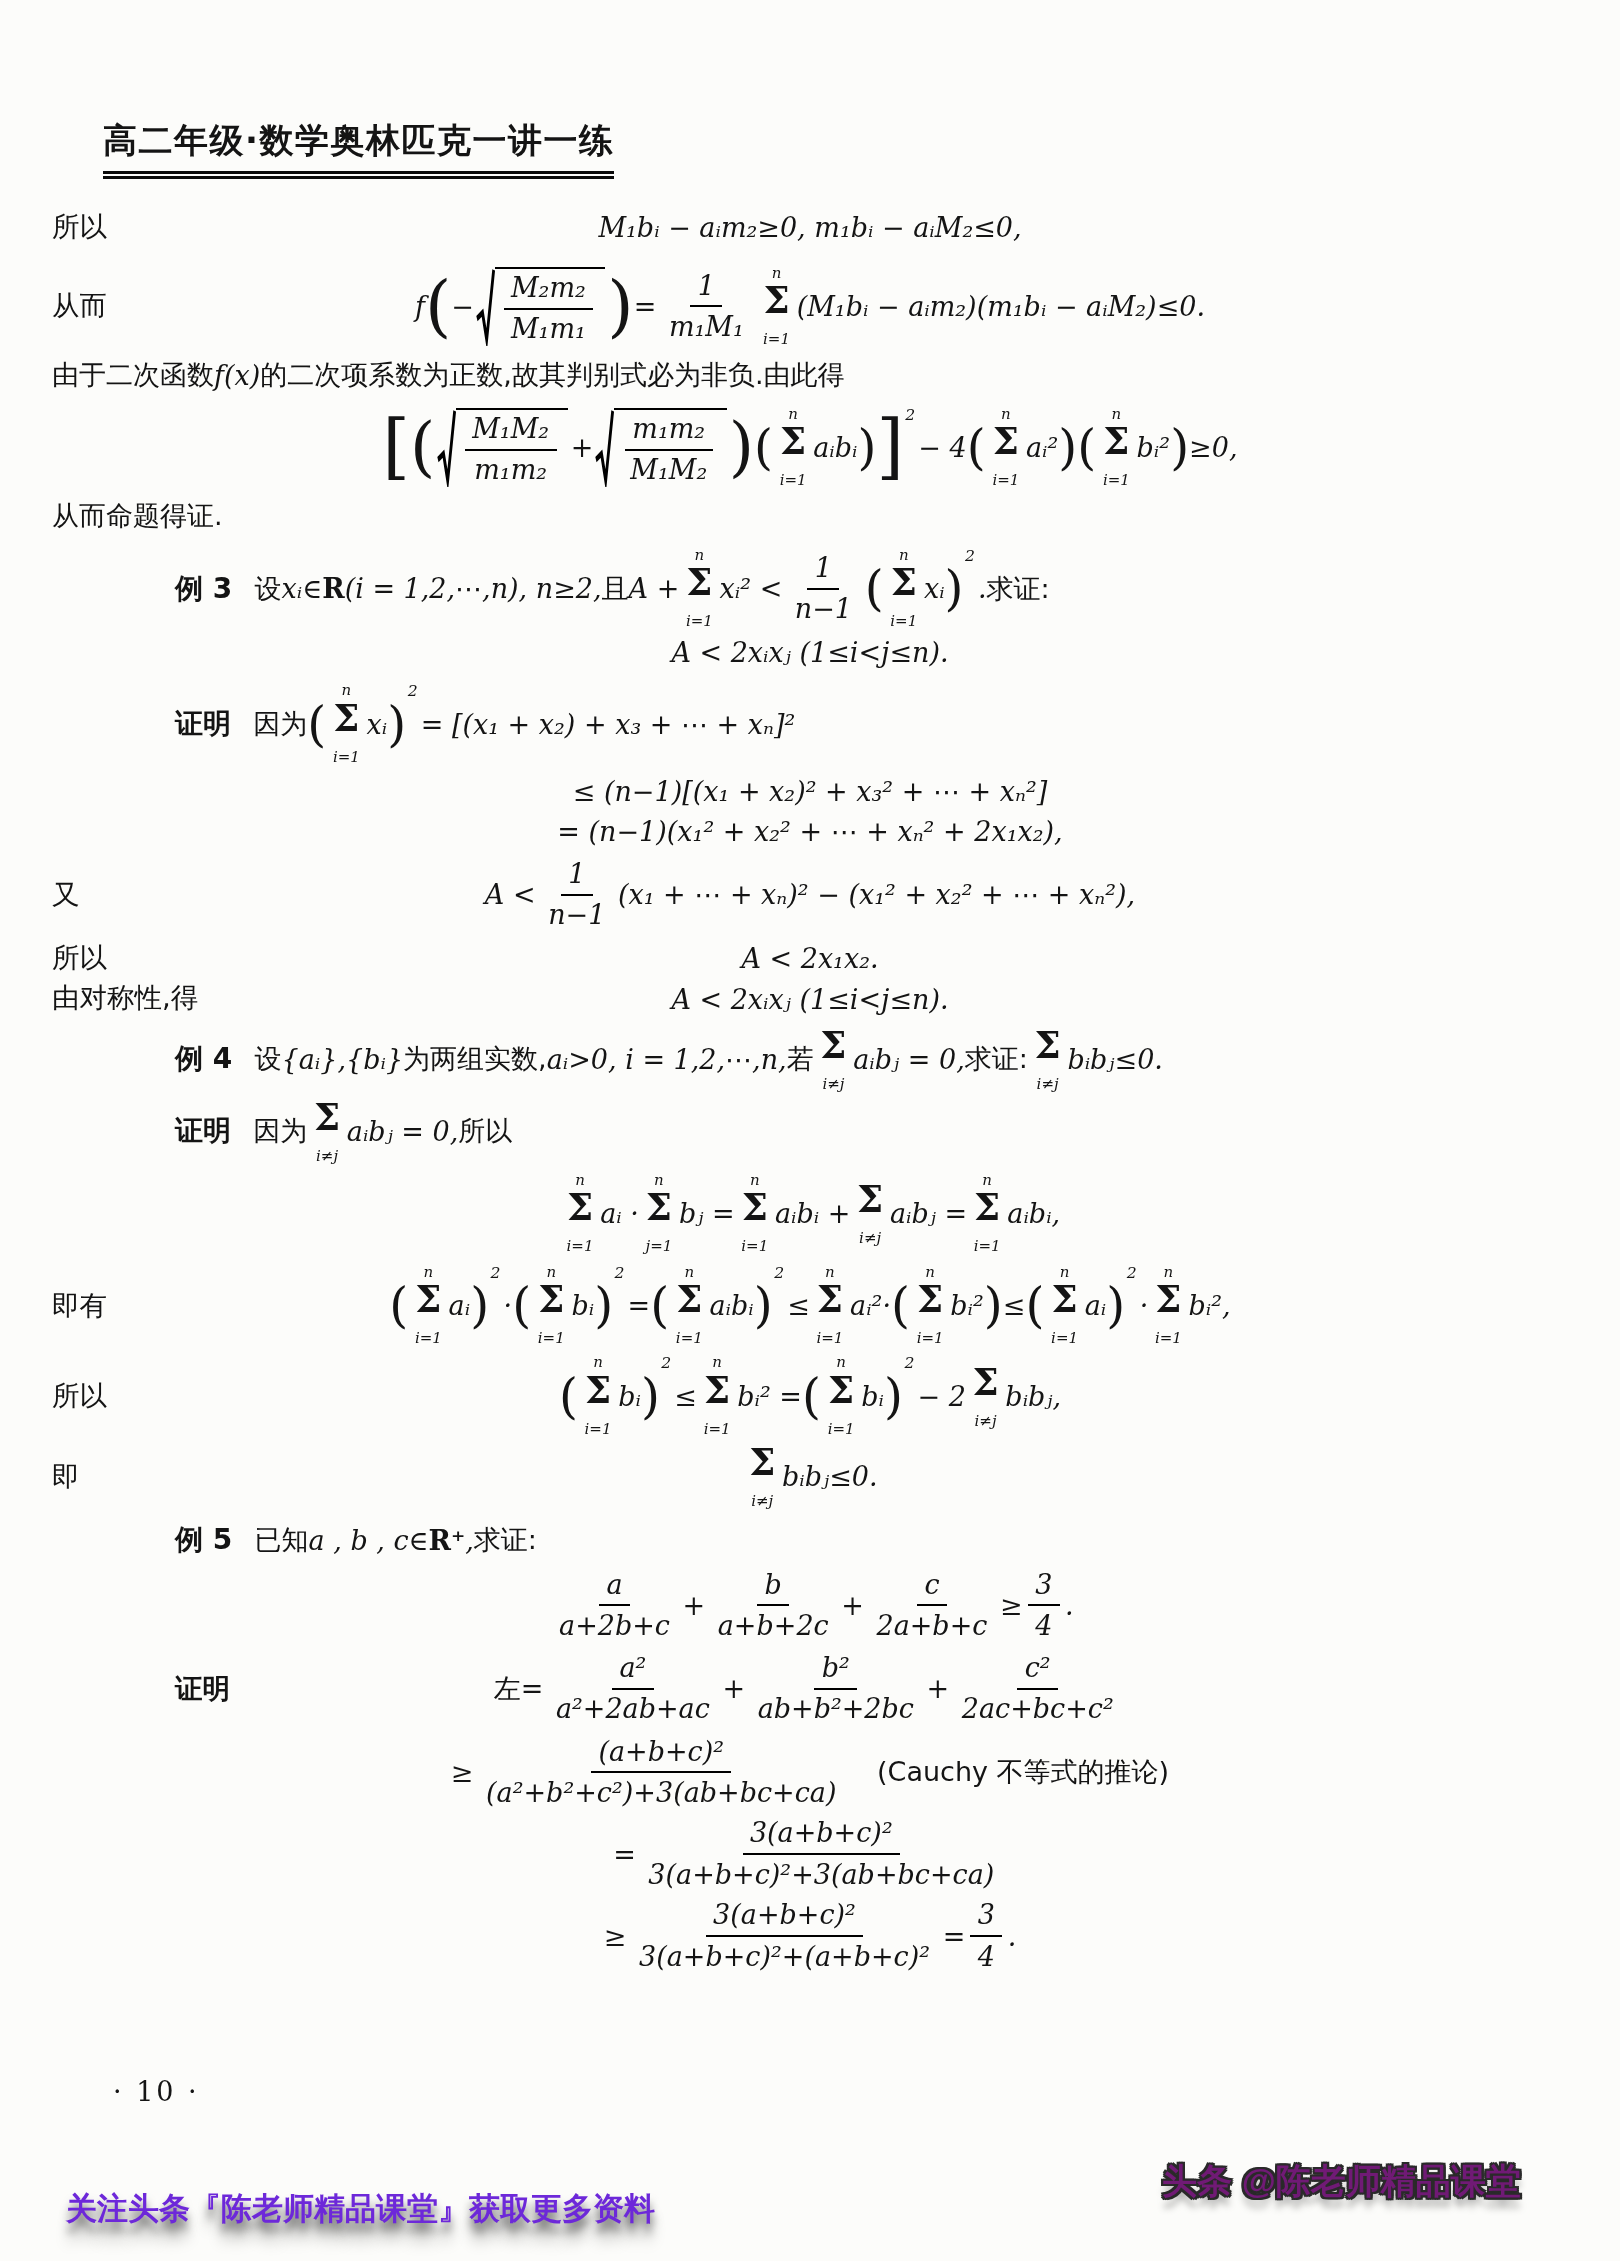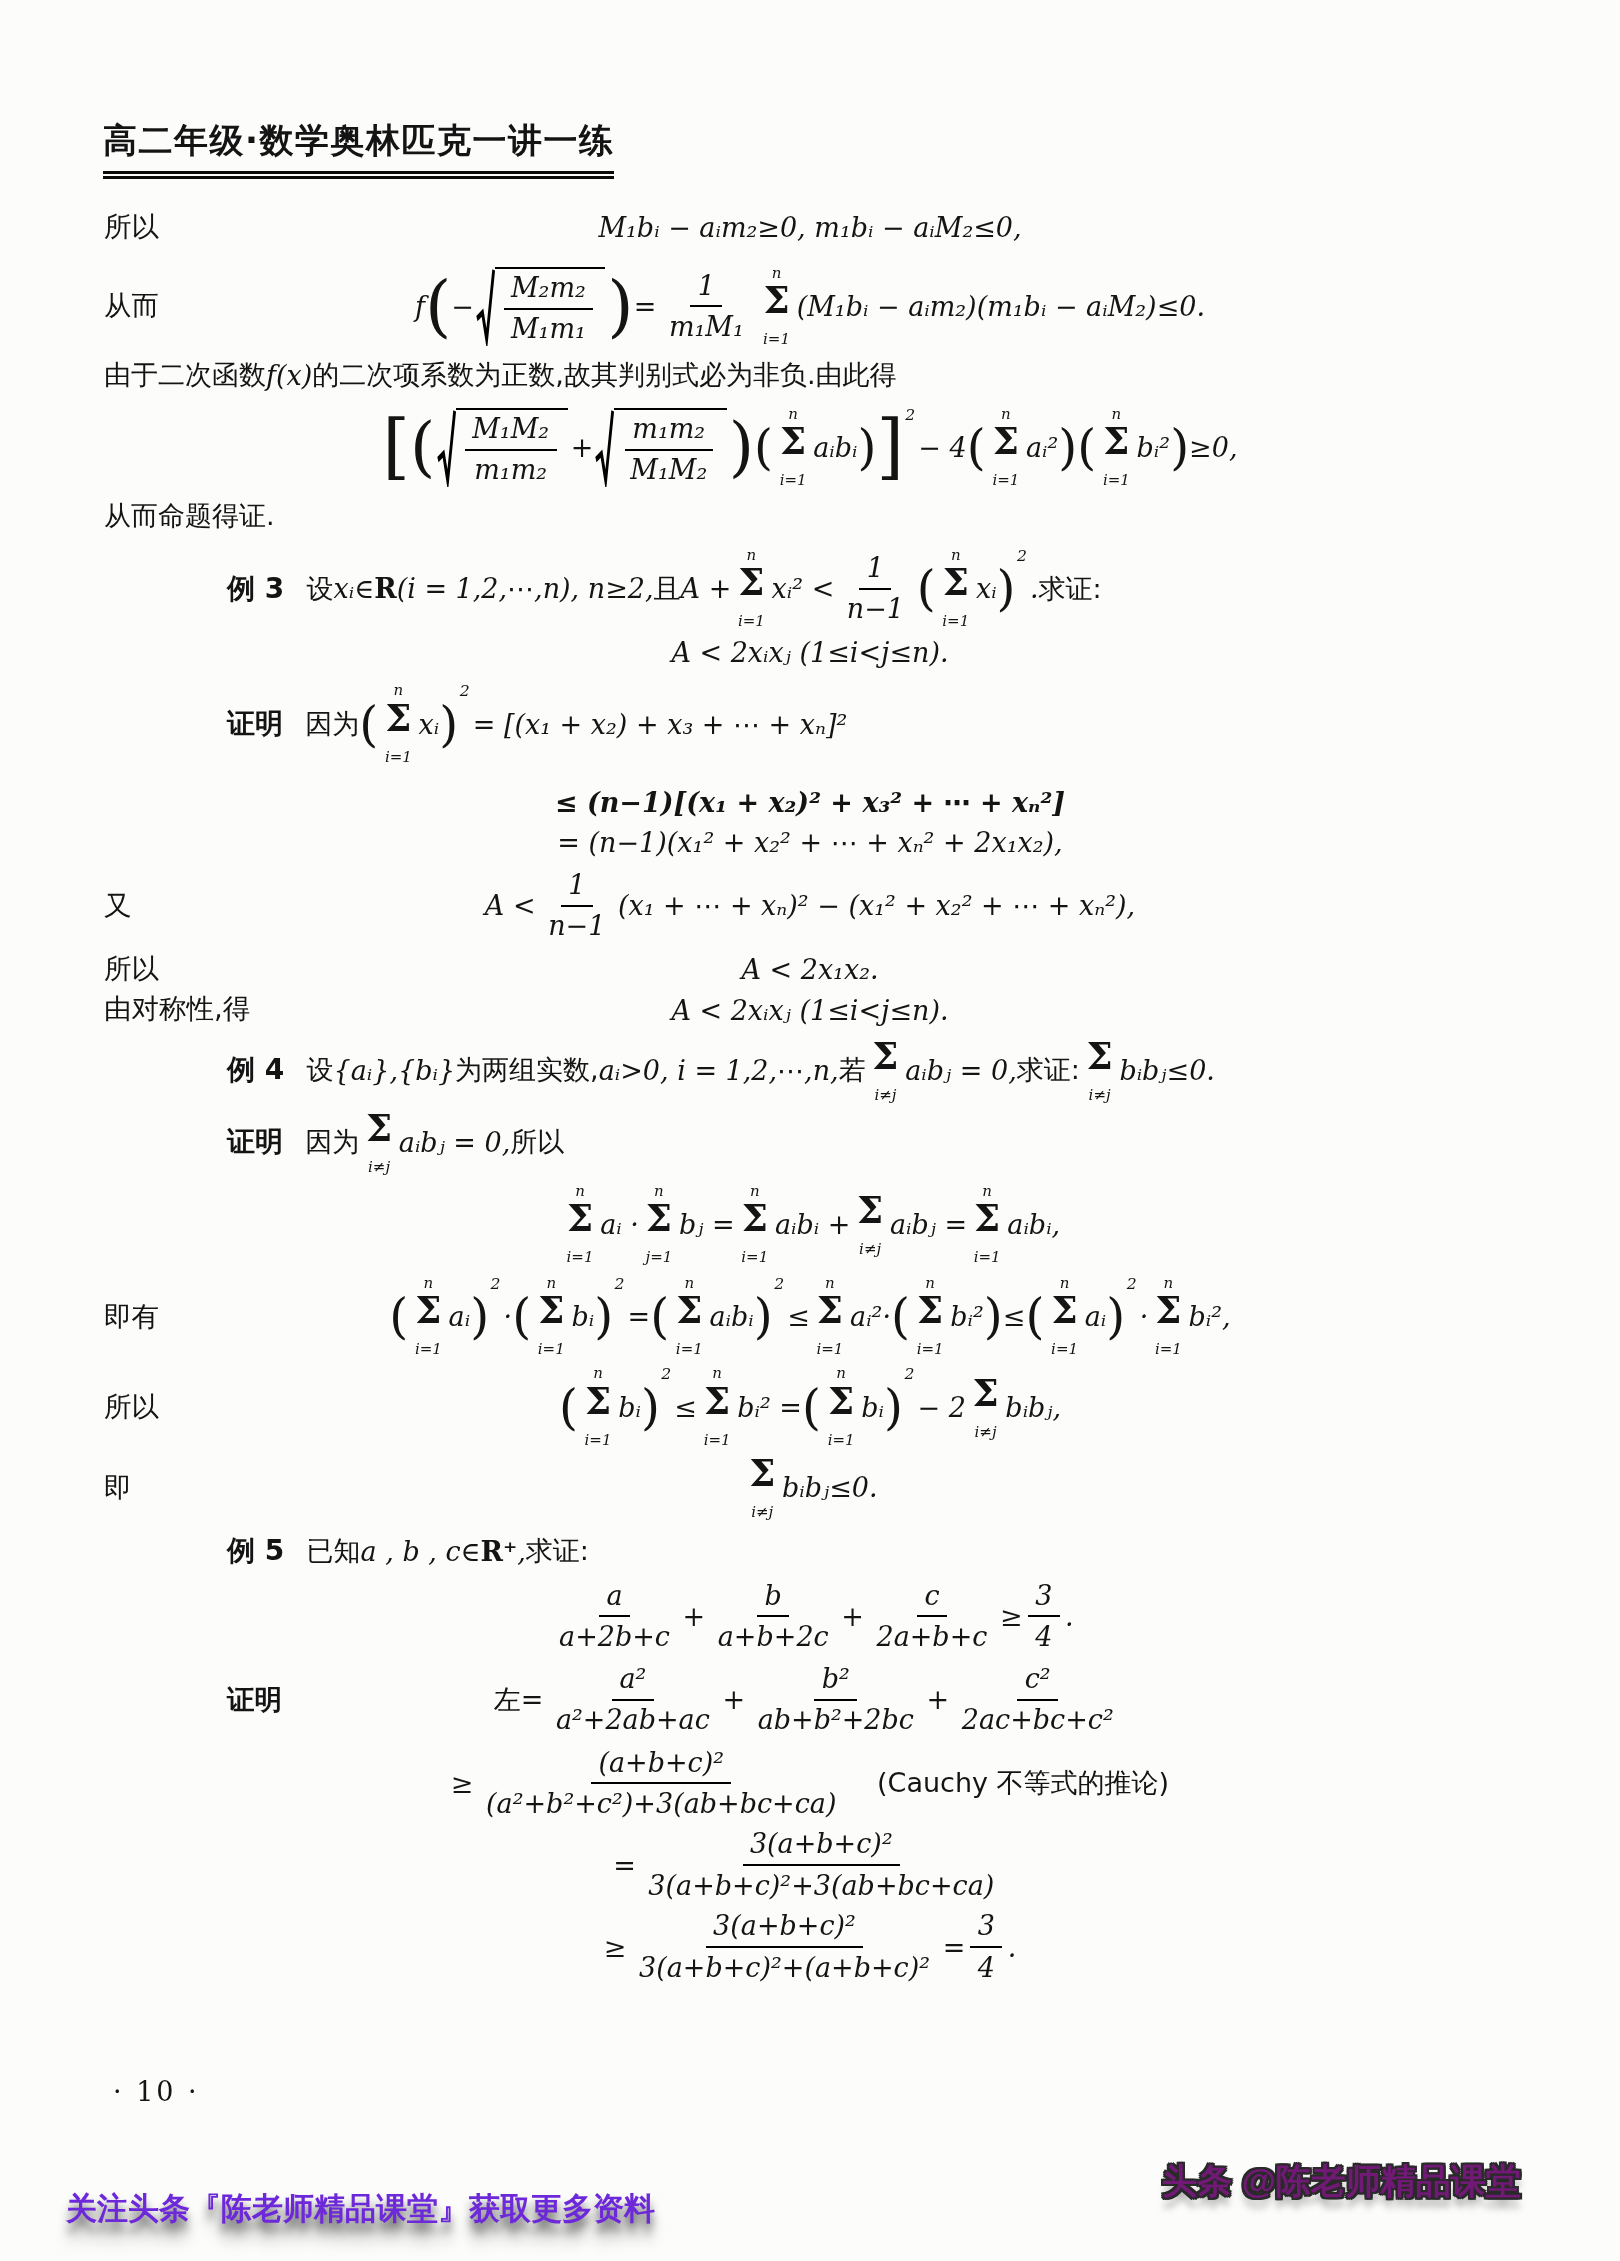--- a/index.html
+++ b/index.html
@@ -2,21 +2,21 @@
 <html style="font-size:12px"><head>
 <meta charset="utf-8">
 <style>
   html,body{margin:0;padding:0;background:#888;}
   .page{position:relative;width:1620px;height:2261px;background:#fcfcfa;color:#141414;
         font-family:"DejaVu Serif","DejaVu Sans","Liberation Serif",serif;overflow:hidden;}
   .header{margin:118px 0 0 103px;display:inline-block;
           font-family:"DejaVu Sans","Liberation Sans",sans-serif;
           font-weight:bold;font-size:34px;letter-spacing:1.5px;
           padding-bottom:7.4px;border-bottom:8.2px double #0a0a0a;}
-  .content{padding:0 104px;font-size:27px;}
+  .content{padding:0 52px;font-size:27px;}
   .row{position:relative;text-align:center;}
   .row .rformula{display:inline-flex;align-items:center;white-space:nowrap;vertical-align:middle;}
   .rlabel{position:absolute;left:0;top:50%;transform:translateY(-50%);
           font-family:"DejaVu Sans","Liberation Sans",sans-serif;font-size:27.5px;white-space:nowrap;}
   .rlabel.b{font-weight:bold;}
   .rlabel.ind{left:123px;}
   .row.para{text-align:left;display:flex;align-items:center;padding-left:123px;}
   .row.para.flush{padding-left:0;}
   .plabel{font-family:"DejaVu Sans","Liberation Sans",sans-serif;font-weight:bold;
           font-size:28px;margin-right:22.3px;flex:none;}
@@ -227,21 +227,21 @@
             <span class="shi">n</span>
             <span class="ssg">Σ</span>
             <span class="slo">i=1</span>
           </span>
           <span class="mi">xᵢ</span>
           <span class="mb" style="font-size: 180%;">)</span>
           <span class="mhs">2</span>
           <span class="mi"> = [(x₁ + x₂) + x₃ + ⋯ + xₙ]²</span>
         </span>
       </div>
-      <div class="row" style="margin-top: 20px; font-weight: bold;"><span class="rformula">
+      <div class="row" style="margin-top: 9px;"><span class="rformula">
           <span class="mi">≤ (n−1)[(x₁ + x₂)² + x₃² + ⋯ + xₙ²]</span>
         </span></div>
       <div class="row" style="margin-top: 7.4px;"><span class="rformula">
           <span class="mi">= (n−1)(x₁² + x₂² + ⋯ + xₙ² + 2x₁x₂),</span>
         </span></div>
       <div class="row" style="margin-top: 10.4px;"><span class="rlabel">又</span><span class="rformula">
           <span class="mi">A &lt; </span>
           <span class="mfrac">
             <span class="mnum">
               <span class="mi">1</span>

